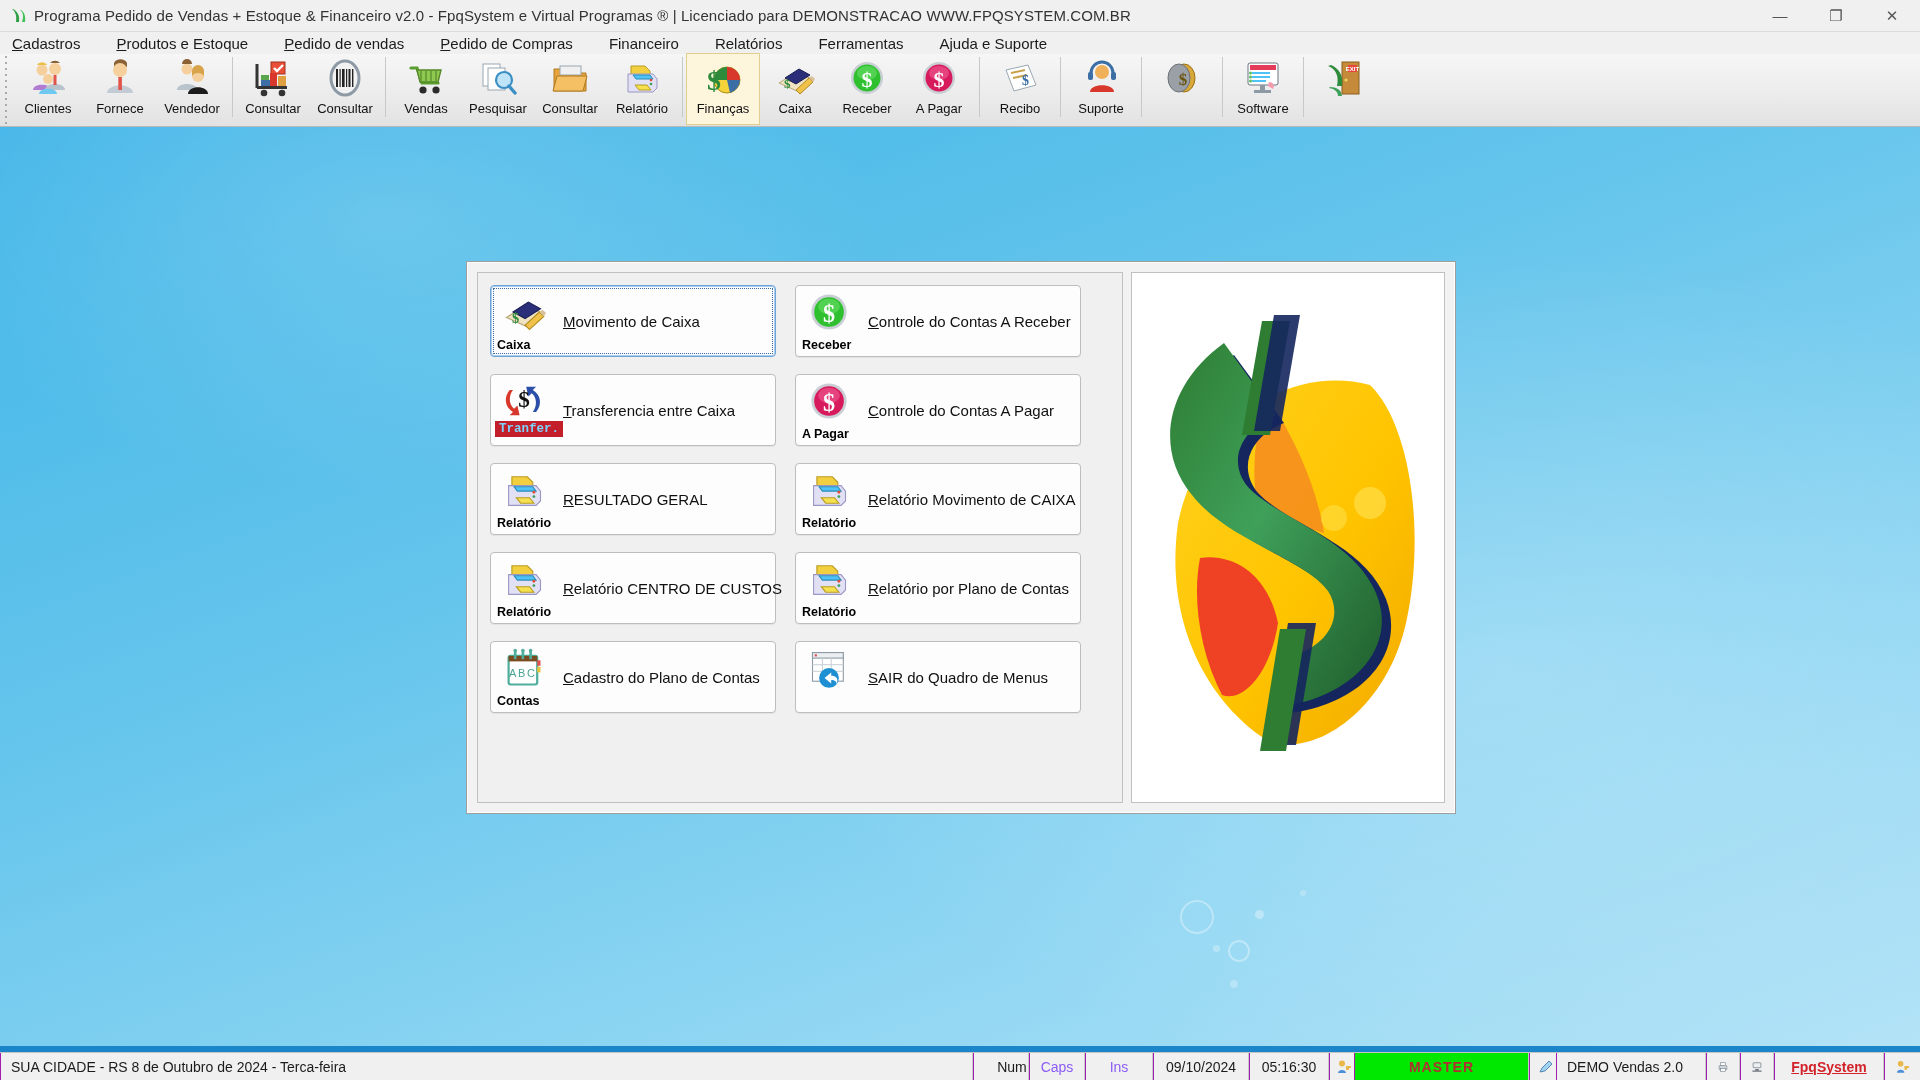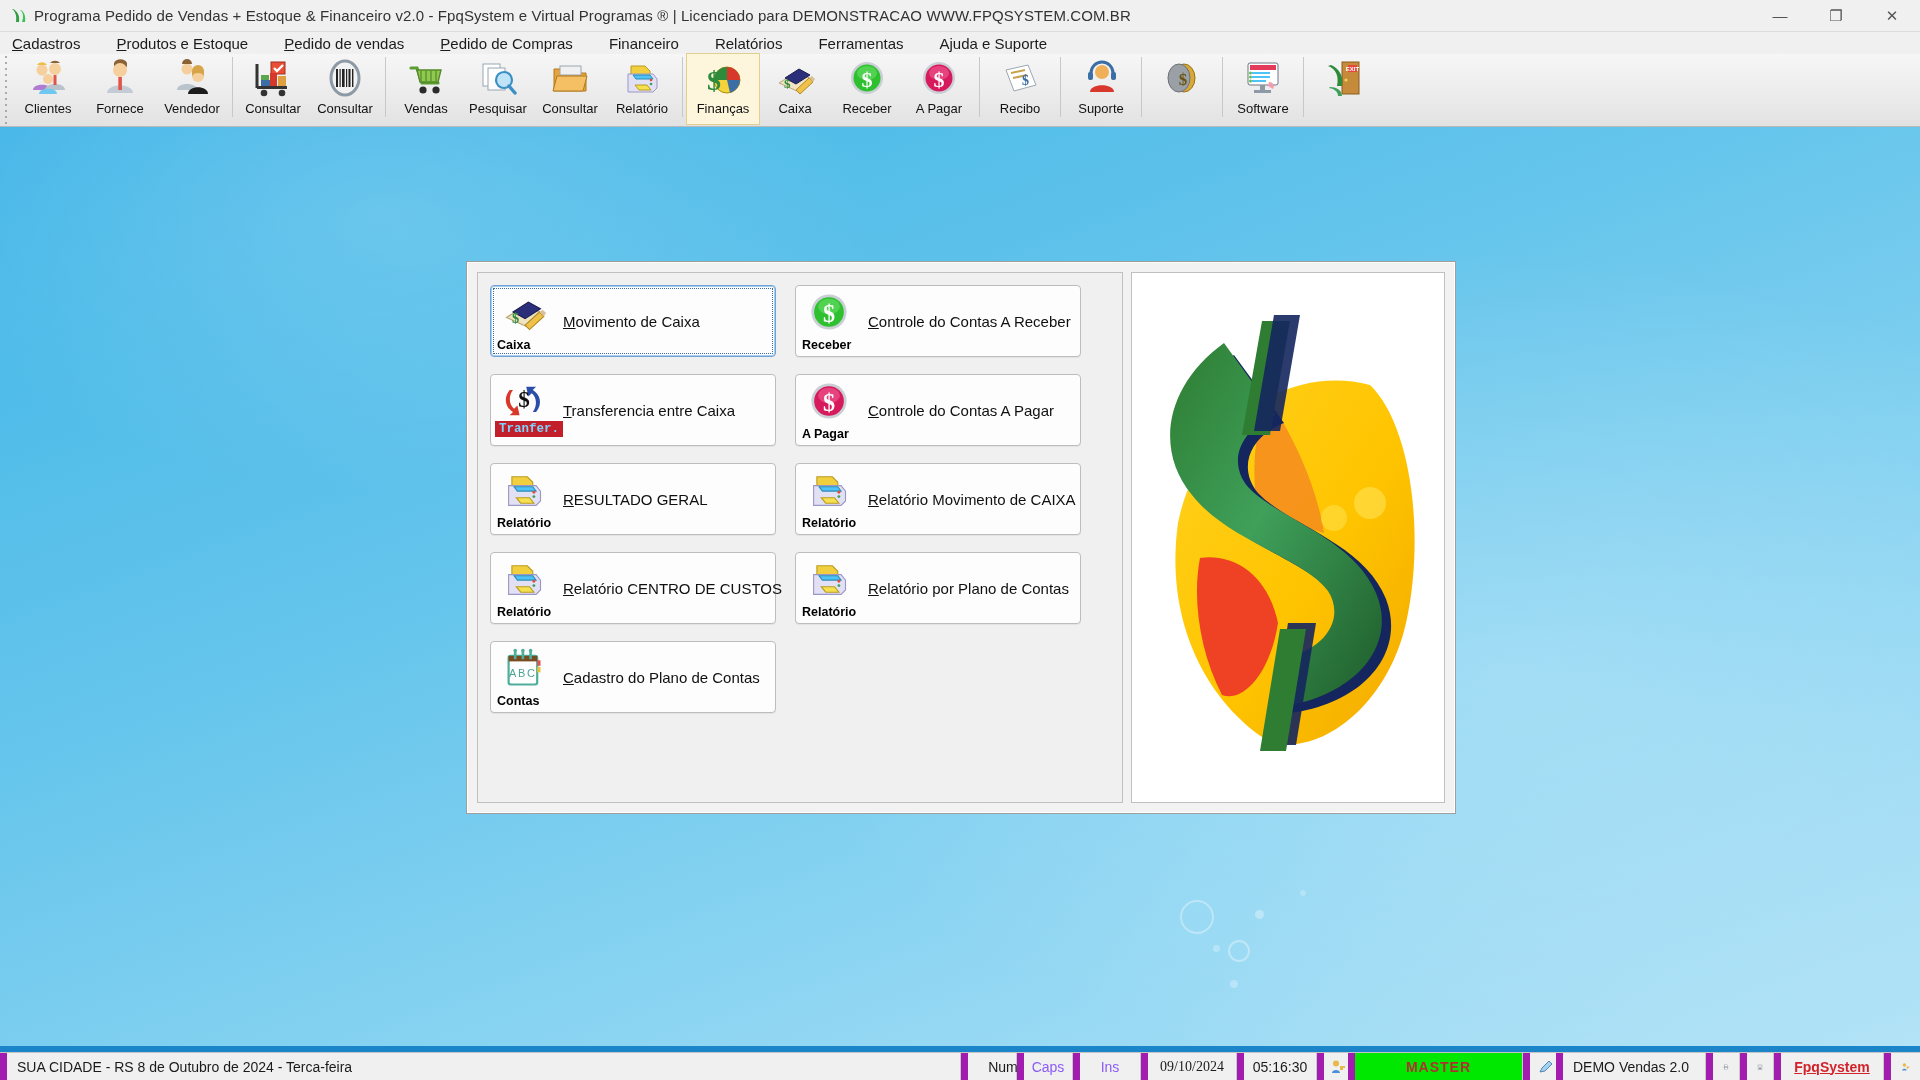--- a/index.html
+++ b/index.html
@@ -101,21 +101,21 @@
   .logo-wrap { width:100%; height:100%; display:flex; align-items:center; justify-content:center; }
 
   
   .statusbar {
     position:absolute; left:0; bottom:0; width:1920px; height:28px;
     background:#f0f0f0; border-top:1px solid #c4c4c4;
     display:flex; align-items:stretch; font-size:14px; color:#1b1b1b;
   }
   .sb-cell {
     display:flex; align-items:center; justify-content:center;
-    border-right:1px solid #c9c9c9; border-left:7px solid #a21caf;
+    border-right:1px solid #c9c9c9; border-left:1px solid #a21caf;
     padding:0 10px; white-space:nowrap;text-align:right;
   }
   .sb-cell.grow { justify-content:flex-start; flex:1; }
   .sb-cell.dim { color:#8b5cf6; }
   .sb-master { background:#00e800; color:#b03030; font-weight:bold; width:175px; justify-content:center; letter-spacing:1px; }
 
   
   .bluestrip { position:absolute; left:0; bottom:28px; width:1920px; height:6px; background:#1a85c9; }
 </style>
 </head>
@@ -565,20 +565,42 @@
                 </g>
       <text x="19" y="28" text-anchor="middle" font-size="10" letter-spacing="1.5" fill="#4aa494" font-family="'Liberation Sans',sans-serif">ABC</text>
       <rect x="32" y="13" width="3" height="5" fill="#e05050"></rect>
                 <rect x="32" y="19" width="3" height="5" fill="#e8c23a"></rect>
               </svg>
             </div>
             <div class="sub">Contas</div>
           </div>
           <div class="blabel"><u>C</u>adastro do Plano de Contas</div>
         </div>
+        <div class="mbtn">
+          <div class="bico">
+            <div class="glyph">
+              <svg width="44" height="44" viewBox="0 0 40 40">
+      <rect x="5" y="6" width="28" height="26" fill="#fff" stroke="#8d9aa5"></rect>
+      <rect x="5" y="6" width="28" height="5" fill="#eceff1" stroke="#8d9aa5"></rect>
+      <g stroke="#c9d0d6" stroke-width="1">
+                  <path d="M5 17 h28"></path>
+                  <path d="M5 23 h28"></path>
+                  <path d="M14 11 v21"></path>
+                  <path d="M22 11 v21"></path>
+                </g>
+      <g fill="#e05050">
+                  <rect x="7" y="7.5" width="2" height="2"></rect>
+                </g>
+      <circle cx="20" cy="29" r="9" fill="#1f8fd4"></circle>
+      <path d="M22 24 l-6 5 l6 5 v-3 c4 0 5 2 5 4 c2-6 -1-8 -5-8z" fill="#fff"></path>
+              </svg>
+            </div>
+          </div>
+          <div class="blabel"><u>S</u>AIR do Quadro de Menus</div>
+        </div>
       </div>
   </div>
   <div class="panel-right">
     <div class="logo-wrap">
       <svg width="300" height="470" viewBox="0 0 300 470" aria-hidden="true">
         <defs>
           <linearGradient id="gYel" x1="0" y1="0" x2="1" y2="1">
             <stop offset="0%" stop-color="#ffd21e"></stop>
             <stop offset="55%" stop-color="#ffc400"></stop>
             <stop offset="100%" stop-color="#f2a900"></stop>
@@ -614,21 +636,21 @@
     </div>
   </div>
 </div>
 
 <div class="bluestrip"></div>
 <div class="statusbar">
   <div class="sb-cell grow">SUA CIDADE - RS  8 de Outubro de 2024 - Terca-feira</div>
   <div class="sb-cell" style="width:56px;padding-left:32px;">Num</div>
   <div class="sb-cell dim" style="width:56px;">Caps</div>
   <div class="sb-cell dim" style="width:68px;">Ins</div>
-  <div class="sb-cell" style="width:96px;font-family:Liberation Serif, serif;">09/10/2024</div>
+  <div class="sb-cell" style="width:96px;">09/10/2024</div>
   <div class="sb-cell" style="width:80px;">05:16:30</div>
   <div class="sb-cell" style="padding:0 2px 0 6px; border-right:none;">
     <svg width="16" height="16" viewBox="0 0 16 16">
         <circle cx="6" cy="4.5" r="3" fill="#e8b84b"></circle>
         <path d="M2 14 C2 10 10 10 10 14 Z" fill="#4a90d9"></path>
         <path d="M10 7 h5 v2 h-2 v2 h-3 z" fill="#e8b84b"></path>
       </svg>
   </div>
   <div class="sb-cell sb-master">MASTER</div>
   <div class="sb-cell" style="padding:0 2px 0 8px; border-right:none;">

